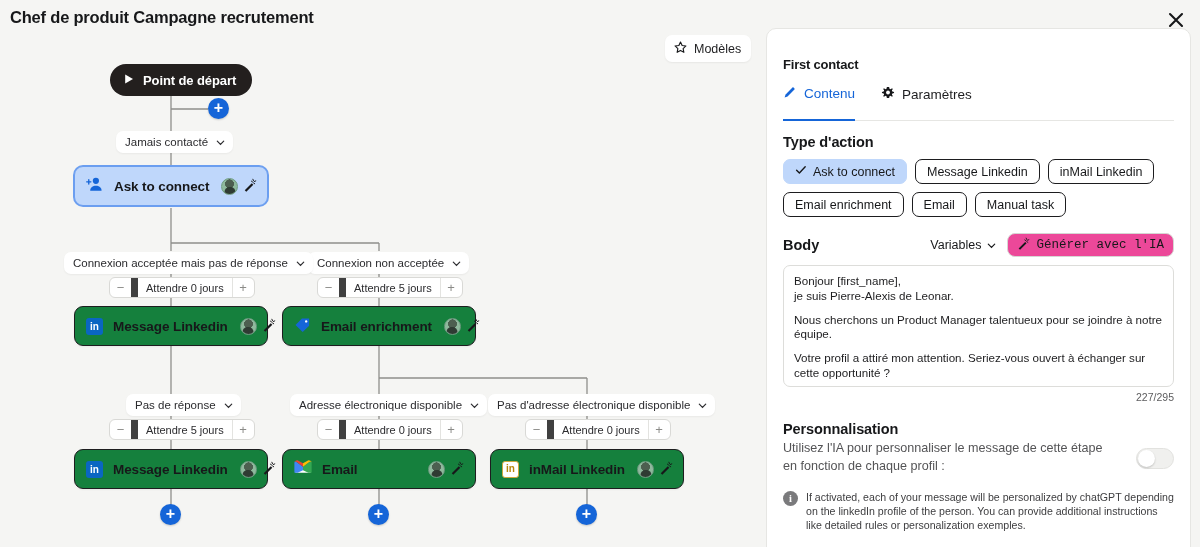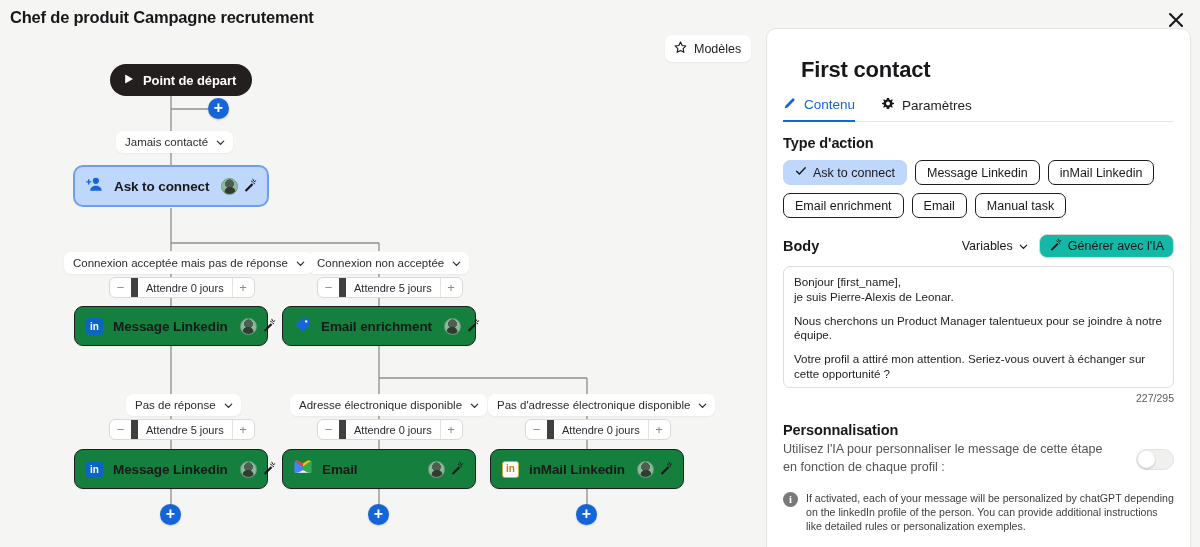--- a/index.html
+++ b/index.html
@@ -127,27 +127,27 @@
     border-radius: 10px 10px 0 0;
     padding: 14px 16px 0 16px;
     overflow: hidden;
   }
   .del-row {
     display: flex; align-items: center; justify-content: flex-end;
     gap: 7px; color: #b0352f; font-size: 13px; cursor: pointer;
     margin-top: 2px;
   }
   .panel-title {
-    font-size: 22px; font-weight: 700; color: #17181a;
-    margin-top: 14px; letter-spacing: -0.2px; margin-left: 18px;
+    font-size: 13px; font-weight: 700; color: #17181a;
+    margin-top: 14px; letter-spacing: -0.2px;
   }
   .tabs { display: flex; gap: 26px; margin-top: 12px; border-bottom: 1px solid #e6e6e3; }
   .tab {
     display: flex; align-items: center; gap: 7px;
-    padding-bottom: 7px; font-size: 13.5px; color: #1d1d1f; cursor: pointer;
+    padding-bottom: 17px; font-size: 13.5px; color: #1d1d1f; cursor: pointer;
     position: relative; top: 1px;
   }
   .tab.active { color: #1565d8; border-bottom: 2.2px solid #1565d8; }
 
   .sec-title { font-size: 14.5px; font-weight: 700; color: #17181a; margin-top: 13px; letter-spacing: -0.1px;}
   .chips { display: flex; flex-wrap: wrap; gap: 8px; margin-top: 9px; }
   .chip {
     height: 25px; padding: 0 11px;
     border: 1.3px solid #1d1d1f; border-radius: 7px;
     background: #fff; font-size: 12.5px; color: #17181a;
@@ -161,21 +161,21 @@
   .body-label { font-size: 14.5px; font-weight: 700; color: #17181a; }
   .body-tools { margin-left: auto; display: flex; align-items: center; gap: 10px; }
   .variables {
     display: flex; align-items: center; gap: 5px;
     font-size: 12.5px; color: #17181a; cursor: pointer;
   }
   .genai {
     display: flex; align-items: center; gap: 6px;
     height: 24px; padding: 0 9px;
     border: 1px solid #d6d6d3; border-radius: 8px;
-    background: #14b8a6; font-size: 12.5px; color: #17181a; cursor: pointer;
+    background: #ec4899; font-size: 12.5px; color: #17181a; cursor: pointer; font-family: Liberation Mono, monospace;
   }
   .textarea {
     margin-top: 8px; height: 122px;
     border: 1px solid #ddddda; border-radius: 7px;
     padding: 8px 10px; overflow: hidden;
     font-size: 11.6px; line-height: 1.28; color: #1d1d1f;
     background: #fff; cursor: text;
   }
   .textarea p { margin: 0; }
   .textarea p.gap { margin-top: 9px; }

